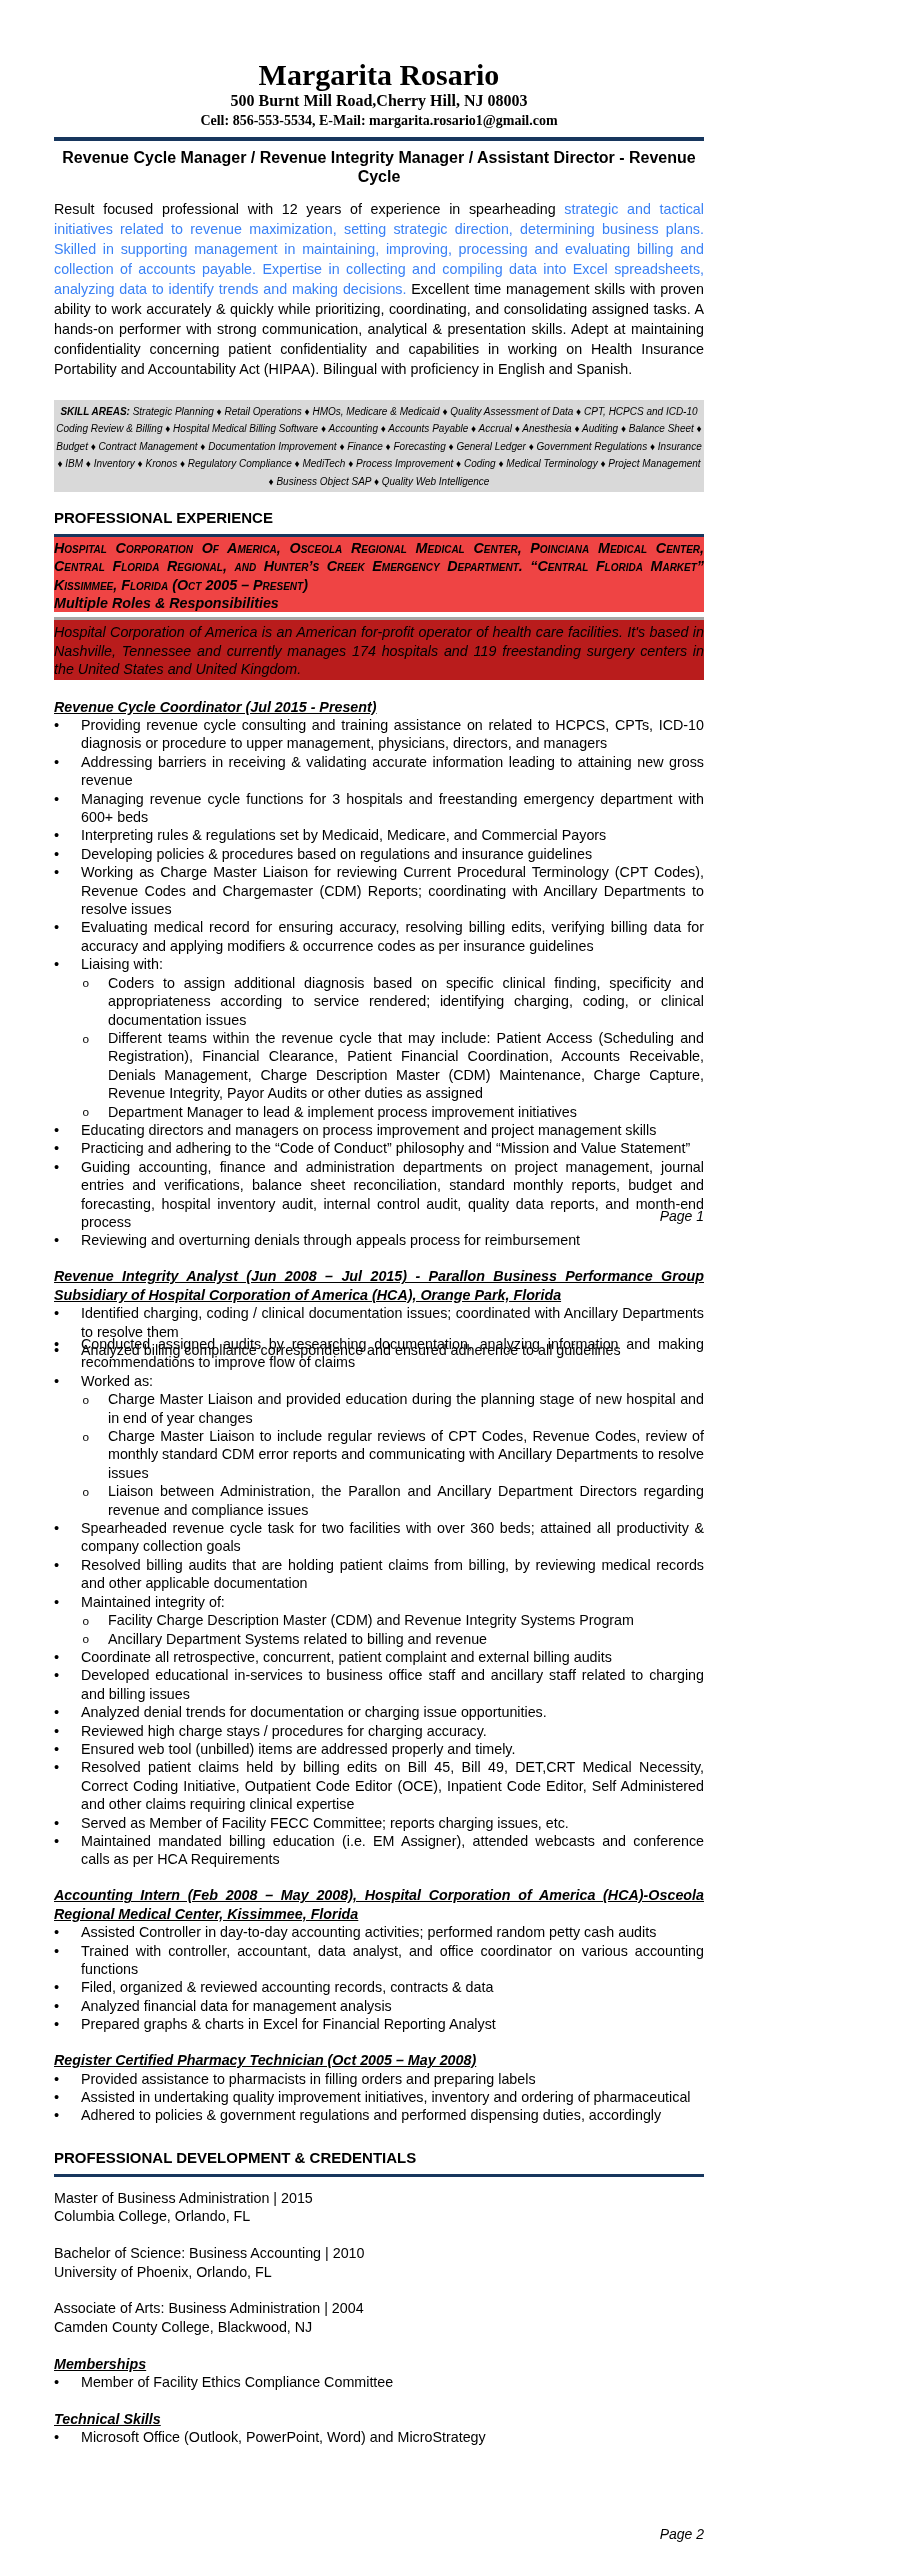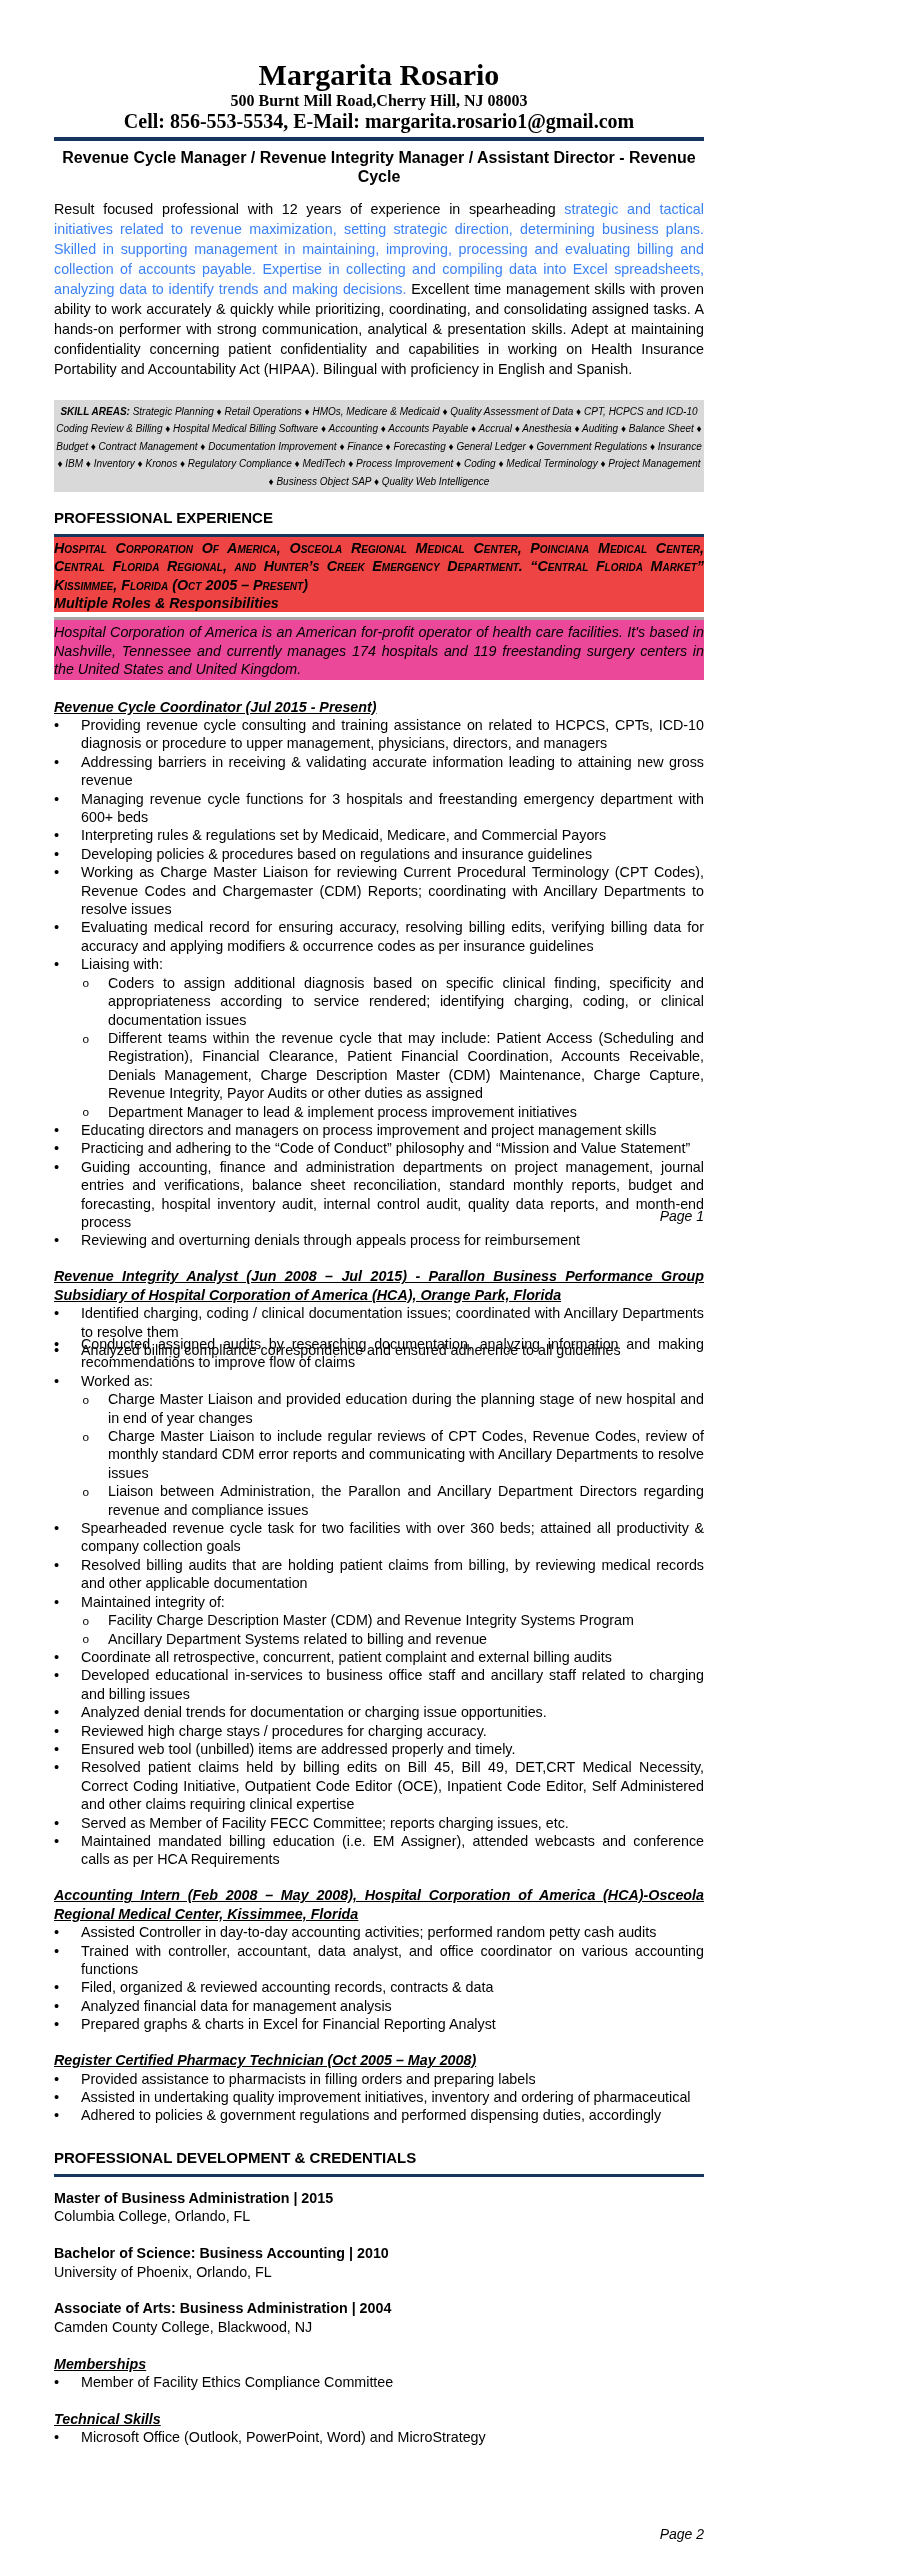--- a/index.html
+++ b/index.html
@@ -5,52 +5,52 @@
   * { box-sizing: border-box; margin: 0; padding: 0; }
   html, body { width: 911px; background: #ffffff; }
   body { font-family: "Liberation Sans", sans-serif; color: #000; font-size: 14.3px; line-height: 18.4px; }
   .page { position: relative; width: 758px; height: 1288px; padding: 0 54px 0 54px; }
   .page1 { padding-top: 59px; }
   .page2 { padding-top: 47px; }
 
   .hdr { text-align: center; font-family: "Liberation Serif", serif; font-weight: bold; }
   .hdr .name { font-size: 30px; line-height: 32px; }
   .hdr .addr { font-size: 16px; line-height: 20px; }
-  .hdr .contact { font-size: 20px; line-height: 20px; }
+  .hdr .contact { font-size: 14px; line-height: 20px; }
   .navy-rule { height: 3.7px; background: #17365D; margin: 5.9px 0 0 0; }
   .target-title { text-align: center; font-weight: bold; font-size: 16px; line-height: 19px; margin-top: 7.3px; }
 
   .summary { text-align: justify; margin-top: 13.2px; line-height: 20px; }
   .summary .gray { color: #3b82f6; }
 
   .skills { background: #D9D9D9; text-align: center; font-style: italic; margin-top: 20.6px; padding: 2.9px 1.5px 1.5px; line-height: 17.6px; font-size: 10px; }
   .skills .lbl { font-weight: bold; }
 
   .sec-title { font-weight: bold; font-size: 15px; line-height: 19px; margin-top: 16px; }
   .sec-rule { height: 2.9px; background: #17365D; margin-top: 7.3px; }
 
   .employer { background: #ef4444; font-weight: bold; font-style: italic; padding: 1.5px 0 0; line-height: 18.4px; }
   .employer .sc { font-variant: small-caps; text-align: justify; display: block; }
   .gray-rule { height: 3.7px; background: #A6A6A6; margin-top: 4.4px; }
-  .emp-desc { background: #ec4899; font-style: italic; text-align: justify; padding: 2.9px 0 1.5px; line-height: 18.4px; }
+  .emp-desc { background: #b91c1c; font-style: italic; text-align: justify; padding: 2.9px 0 1.5px; line-height: 18.4px; }
 
   .role { font-weight: bold; font-style: italic; text-decoration: underline; margin-top: 17.6px; text-align: justify; line-height: 18.4px; }
   ul.b { list-style: none; }
   ul.b > li { position: relative; padding-left: 27px; text-align: justify; line-height: 18.4px; }
   ul.b > li::before { content: "\2022"; position: absolute; left: 0; top: 0; font-size: 14.7px; }
   ul.sub { list-style: none; }
   ul.sub > li { position: relative; padding-left: 27px; text-align: justify; line-height: 18.4px; }
   ul.sub > li::before { content: "o"; position: absolute; left: 1.5px; top: 0.7px; font-size: 11.8px; }
 
   .page-no { position: absolute; right: 54px; font-style: italic; font-size: 14px; }
   .page1 .page-no { top: 1207px; }
   .page2 .page-no { top: 2525px; }
 
   .edu { margin-top: 2.9px; }
-  .edu .deg { font-weight: bold; margin-top: 12px; }
+  .edu .deg { font-weight: normal; margin-top: 12px; }
   .edu-item + .edu-item { margin-top: 18.4px; }
   .subhead { font-weight: bold; font-style: italic; text-decoration: underline; margin-top: 18.4px; }
 </style>
 </head>
 <body>
 
 <div class="page page1">
   <div class="hdr">
     <div class="name">Margarita Rosario</div>
     <div class="addr">500 Burnt Mill Road,Cherry Hill, NJ 08003</div>

